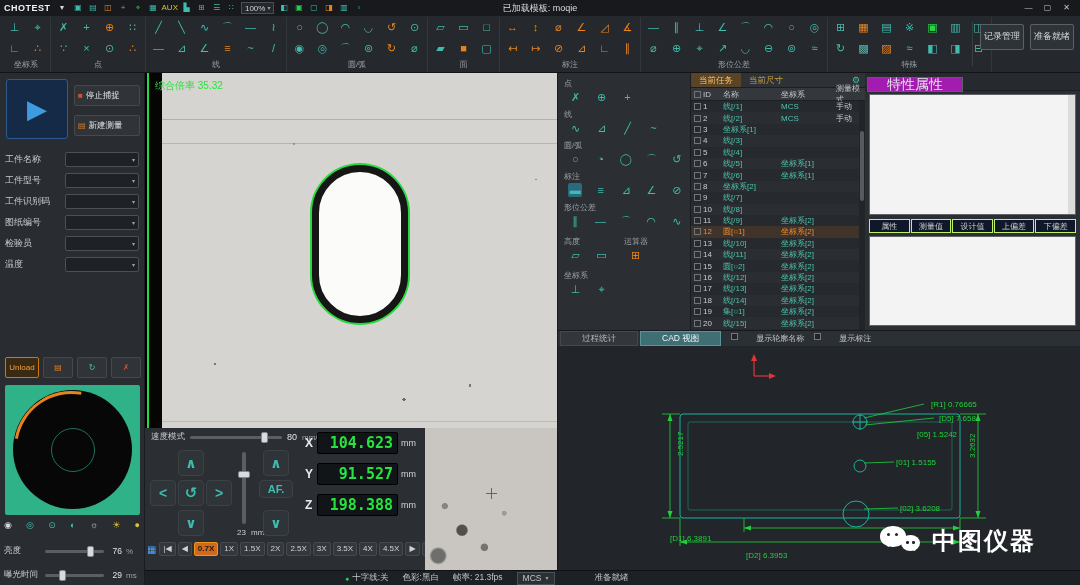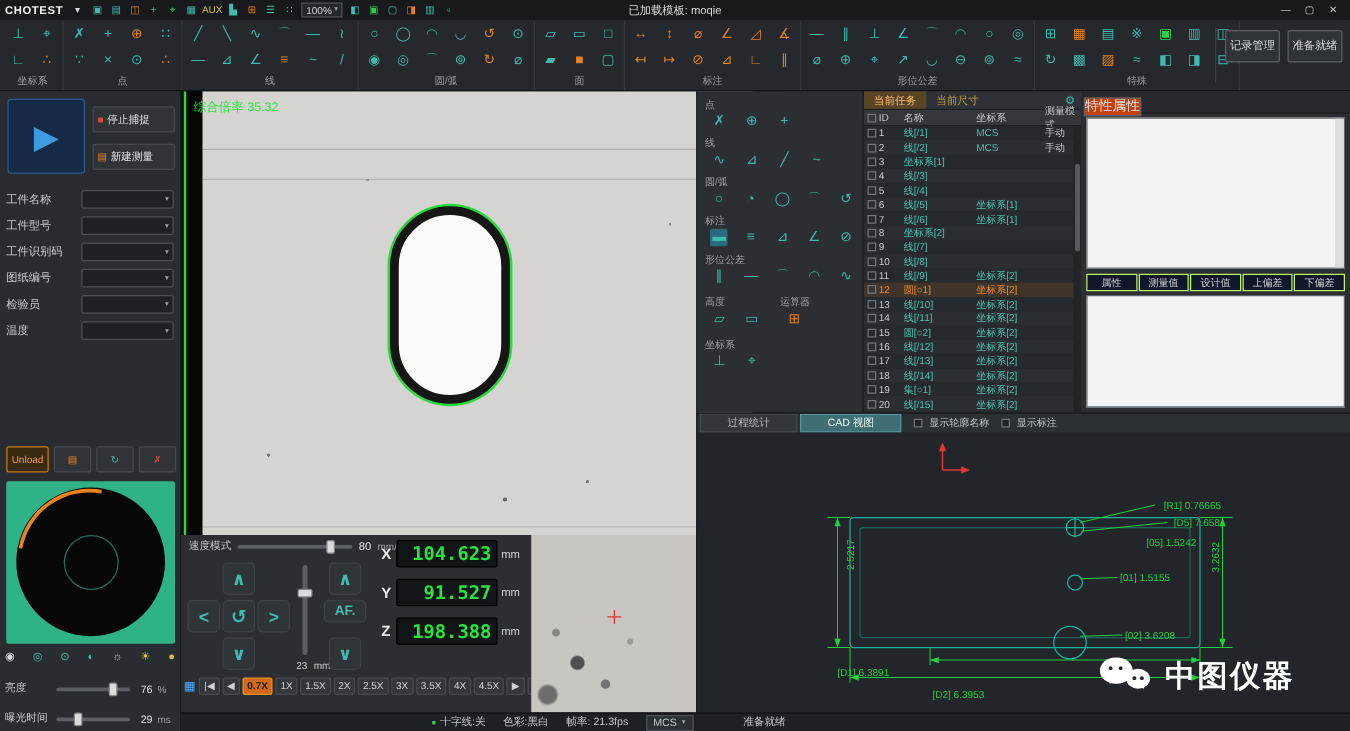--- a/index.html
+++ b/index.html
@@ -171,37 +171,37 @@
   .trow.alt{background:#2a2d31}
   .trow .teal{color:#4cc3ae}
   .trow.sel{background:#40342a}
   .trow.sel span{color:#f08a2e}
   .vscroll{position:absolute;right:0;top:28px;bottom:0;width:6px;background:#222527}
   .vthumb2{position:absolute;left:1px;top:30px;width:4px;height:70px;background:#565b60;border-radius:2px}
 
   
   .props{position:absolute;left:865px;top:73px;width:215px;height:257px;background:#2b2f33;overflow:hidden}
   .ptab-row{height:18px;background:#26292d;border-bottom:1px solid #1c1f22;padding:2px 2px}
-  .ptab{display:inline-block;padding:0 0;font-size:11px;line-height:13px;color:#e2e5e8;
-    background:#c2410c;border:1px solid #5a6066}
+  .ptab{display:inline-block;padding:0 19px;font-size:14px;line-height:13px;color:#e2e5e8;
+    background:#a21caf;border:1px solid #5a6066}
   .pwhite{position:absolute;left:4px;right:4px;background:#f3f3f3;border:1px solid #606468}
   .w1{top:21px;height:121px}
   .prop-btns{position:absolute;left:4px;right:4px;top:146px;height:14px;display:flex;gap:1px}
   .prop-btn{flex:1;font-size:8px;background:#0f172a;border:1px solid #bef264;color:#ccc;
     display:flex;align-items:center;justify-content:center;white-space:nowrap}
   .w2{top:163px;bottom:4px}
   .pscroll{position:absolute;right:0;top:0;bottom:0;width:7px;background:#dcdcdc}
 
   
   .cadpanel{position:absolute;left:557px;top:330px;width:523px;height:240px;background:#25292d;
     border-top:1px solid #17191c;border-left:1px solid #17191c;overflow:hidden}
   .cad-tabs{height:15px;display:flex;align-items:center;background:#2b3034;gap:2px;padding-left:2px}
   .ctab{font-size:8.5px;padding:0 21px;line-height:13px;color:#b8bcc0;background:#33373b;border:1px solid #44484c;white-space:nowrap}
   .ctab.active{background:#3f6e74;color:#eaf6f6;border-color:#58949a}
-  .cad-check{display:flex;align-items:center;gap:5px;margin-left:8px;font-size:8px;color:#c3c7cb}
+  .cad-check{display:flex;gap:18px;margin-left:8px;font-size:8px;color:#c3c7cb}
   .cbox{width:7px;height:7px;border:1px solid #777;background:#202428;display:inline-block}
   .cad-canvas{position:absolute;left:0;top:15px;right:0;bottom:0;background:#22262a;overflow:hidden}
   .cad-dim{position:absolute;font-size:8px;color:#21d13c;white-space:nowrap}
   .cad-dim.rot{transform:rotate(-90deg);transform-origin:left top}
   .watermark{position:absolute;left:322px;top:178px;display:flex;align-items:center;gap:10px}
   .wm-ic{position:relative;width:42px;height:34px}
   .wm-b1{position:absolute;left:0;top:2px;width:26px;height:21px;background:#fff;border-radius:48%}
   .wm-b1::before{content:'';position:absolute;left:7px;top:7px;width:3px;height:3px;border-radius:50%;
     background:#22262a;box-shadow:8px 0 0 #22262a}
   .wm-b1::after{content:'';position:absolute;left:4px;bottom:-4px;border:4px solid transparent;

